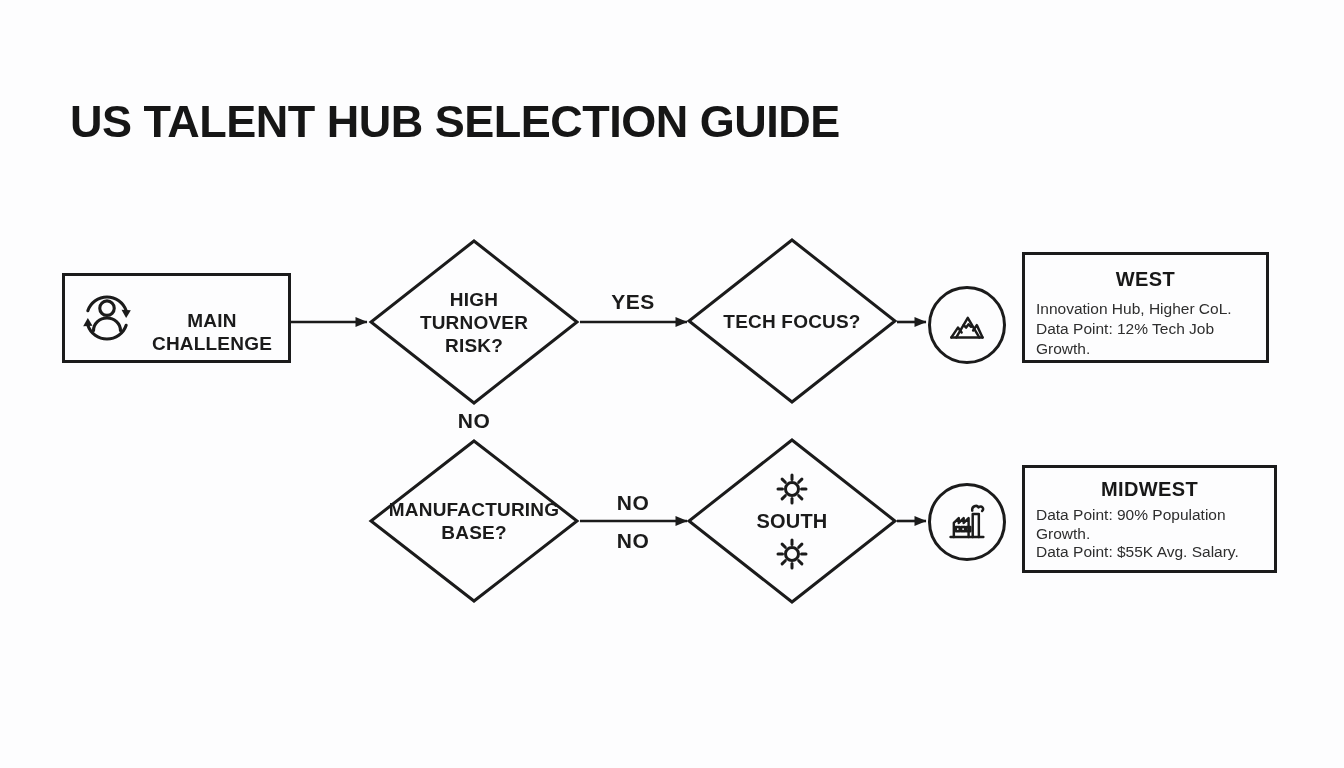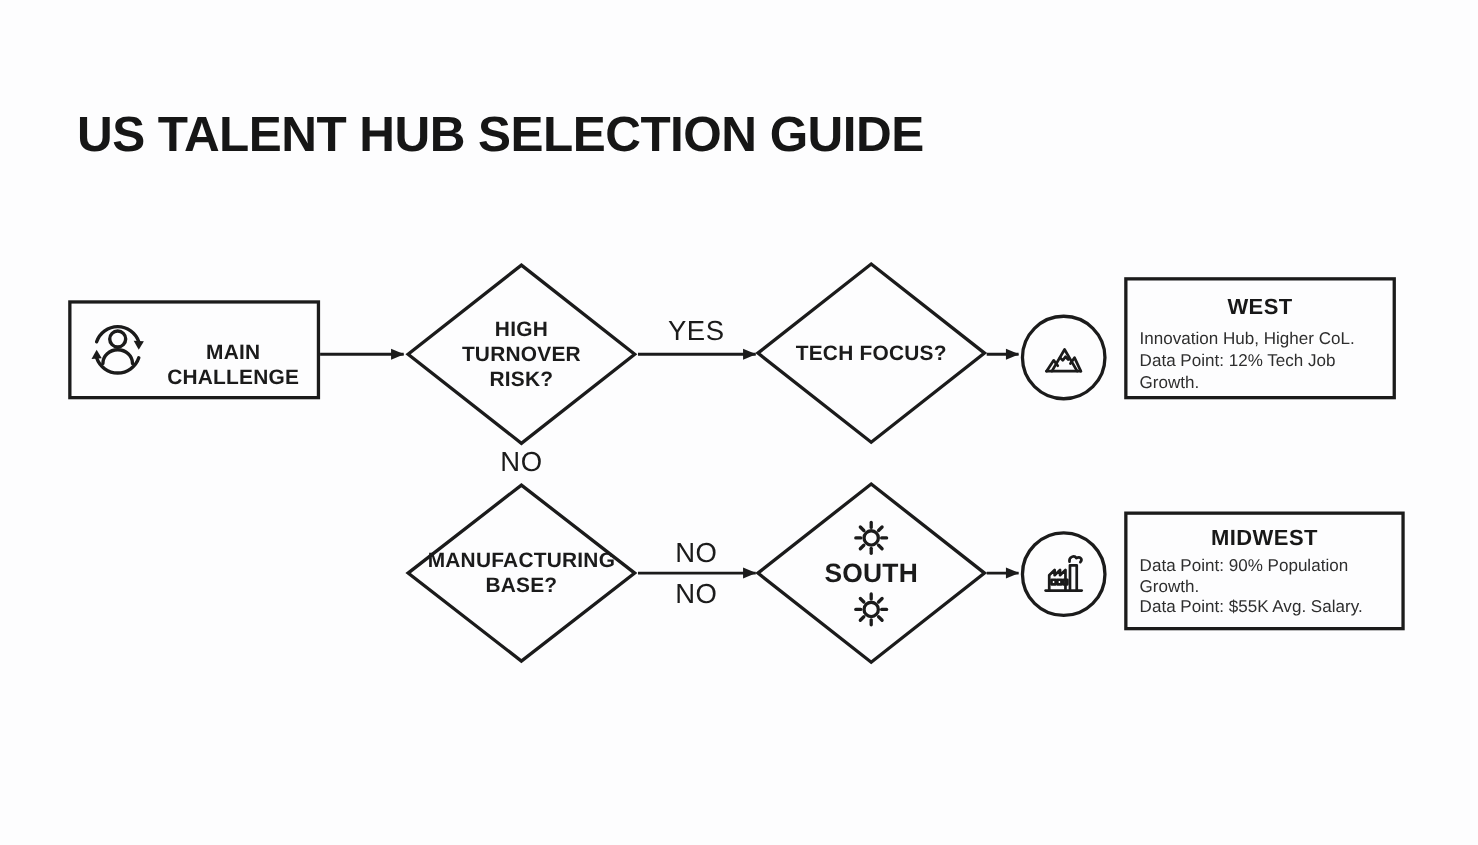--- a/index.html
+++ b/index.html
@@ -32,25 +32,25 @@
   }
   .dtext{
     position:absolute; display:flex; flex-direction:column;
     align-items:center; justify-content:center; text-align:center;
     font-weight:700; font-size:19px; line-height:23px; letter-spacing:0.2px;
     color:var(--ink);
   }
   .dtext.d1{ left:371px; top:241px; width:206px; height:162px; }
   .dtext.d2{ left:689px; top:240px; width:206px; height:162px; }
   .dtext.d3{ left:371px; top:441px; width:206px; height:160px; }
-  .dtext.d4{ left:689px; top:440px; width:206px; height:162px; gap:4px; font-size:24px; }
+  .dtext.d4{ left:689px; top:440px; width:206px; height:162px; gap:4px; font-size:20px; }
 
   .edge-label{
     position:absolute; transform:translate(-50%,-50%);
-    font-weight:400; font-size:25px; letter-spacing:0.5px; color:var(--ink);
+    font-weight:700; font-size:21px; letter-spacing:0.5px; color:var(--ink);
     white-space:nowrap;
   }
   .el-yes{ left:633px; top:302px; }
   .el-no1{ left:474px; top:421px; }
   .el-no2{ left:633px; top:503px; }
   .el-no3{ left:633px; top:541px; }
 
   .result-box{
     position:absolute; border:3px solid var(--ink); box-sizing:border-box;
     background:transparent;

